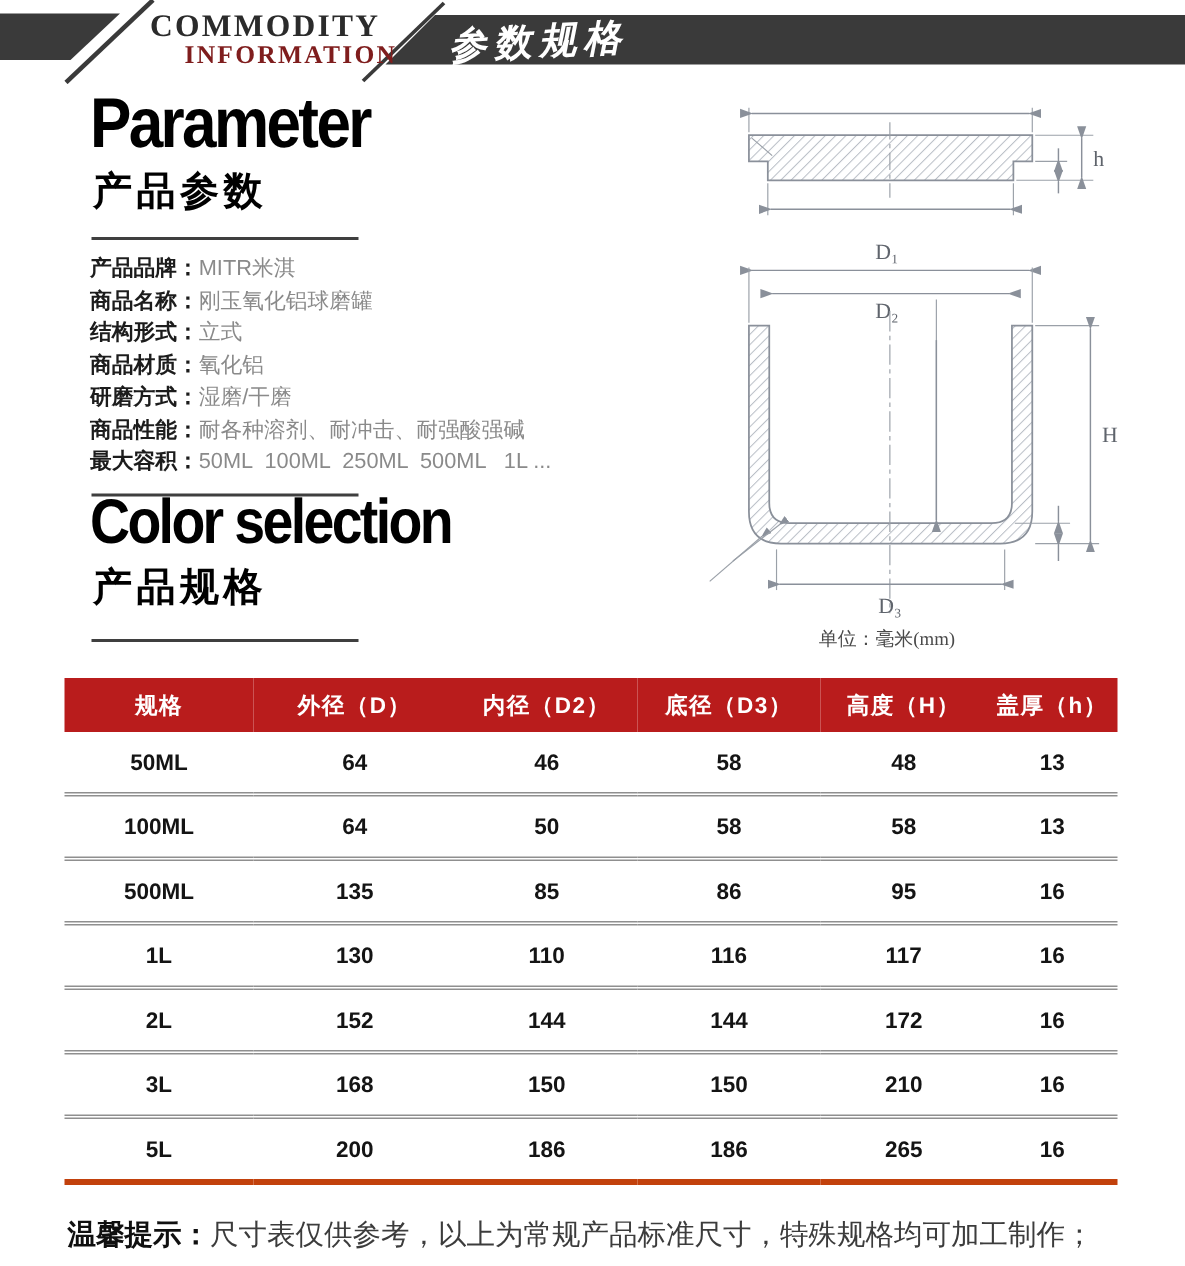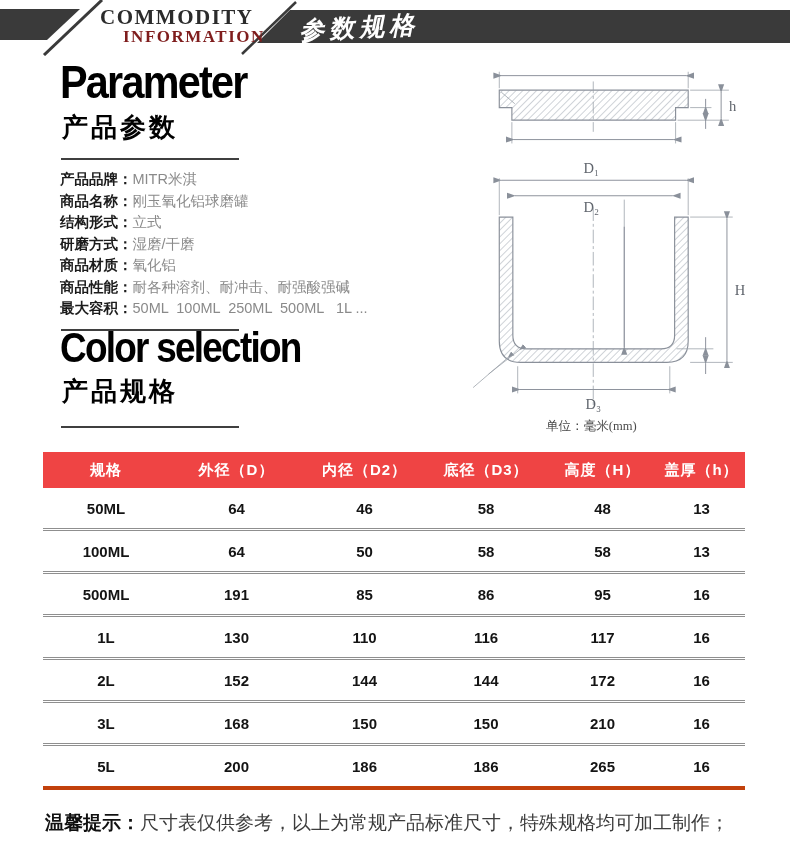--- a/index.html
+++ b/index.html
@@ -32,21 +32,21 @@
   .dim { stroke:#8a909a; stroke-width:1; fill:none; }
   .thin { stroke:#9aa0a8; stroke-width:.8; fill:none; }
   .part { fill:url(#hatch); stroke:#8a909a; stroke-width:1.2; }
   .dimlabel { font-family:"Liberation Serif", serif; font-size:15px; fill:#5f646c; }
   .unit { font-family:"Liberation Serif", serif; font-size:13px; fill:#4a4a4a; }
   
   .spec-block { position:absolute; left:60px; top:327px; }
   .spec-block .h-en { font-size:42px; }
   .spec-table { position:absolute; left:43px; top:452px; width:702px;
     border-collapse:collapse; table-layout:fixed; }
-  .spec-table thead th { background:#ef4444; color:#ffffff; font-size:15px; font-weight:bold;
+  .spec-table thead th { background:#b91c1c; color:#ffffff; font-size:15px; font-weight:bold;
     height:34px; text-align:center; letter-spacing:1px; }
   .spec-table tbody td { text-align:center; font-size:15px; font-weight:bold;
     color:#141414; height:38px; }
   .spec-table tbody tr { border-bottom:3px double #8f8f8f; }
   .spec-table tbody tr.last { border-bottom:4px solid #c2410c; }
   
   .note { position:absolute; left:45px; top:810px; font-size:19px; }
   .note-label { font-weight:bold; color:#101010; }
   .note-text { color:#3c3c3c; }
 </style>
@@ -76,26 +76,26 @@
     </div>
     <div class="param-item">
       <span class="param-label">商品名称：</span>
       <span class="param-value">刚玉氧化铝球磨罐</span>
     </div>
     <div class="param-item">
       <span class="param-label">结构形式：</span>
       <span class="param-value">立式</span>
     </div>
     <div class="param-item">
+      <span class="param-label">商品材质：</span>
+      <span class="param-value">氧化铝</span>
+    </div>
+    <div class="param-item">
       <span class="param-label">研磨方式：</span>
       <span class="param-value">湿磨/干磨</span>
-    </div>
-    <div class="param-item">
-      <span class="param-label">商品材质：</span>
-      <span class="param-value">氧化铝</span>
     </div>
     <div class="param-item">
       <span class="param-label">商品性能：</span>
       <span class="param-value">耐各种溶剂、耐冲击、耐强酸强碱</span>
     </div>
     <div class="param-item">
       <span class="param-label">最大容积：</span>
       <span class="param-value">50ML  100ML  250ML  500ML   1L ...</span>
     </div>
   </div>
@@ -196,21 +196,21 @@
     <tr>
       <td>100ML</td>
       <td>64</td>
       <td>50</td>
       <td>58</td>
       <td>58</td>
       <td>13</td>
     </tr>
     <tr>
       <td>500ML</td>
-      <td>191</td>
+      <td>135</td>
       <td>85</td>
       <td>86</td>
       <td>95</td>
       <td>16</td>
     </tr>
     <tr>
       <td>1L</td>
       <td>130</td>
       <td>110</td>
       <td>116</td>

